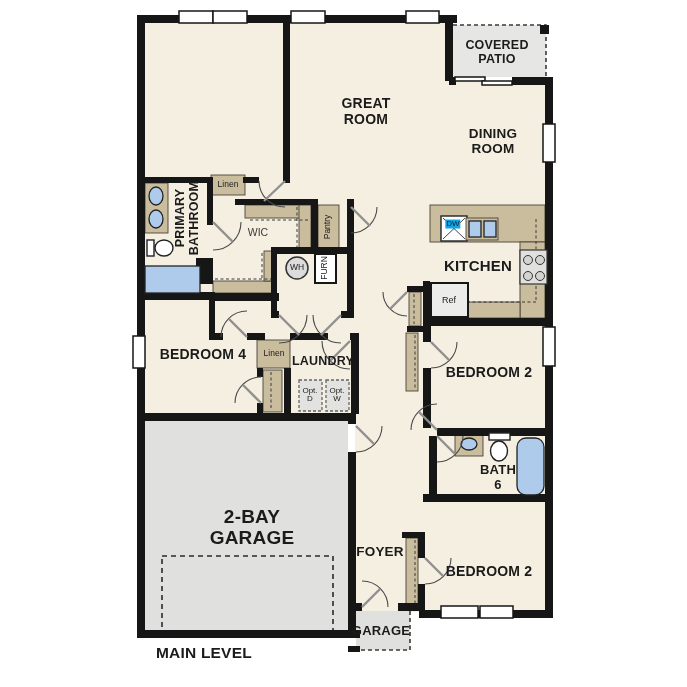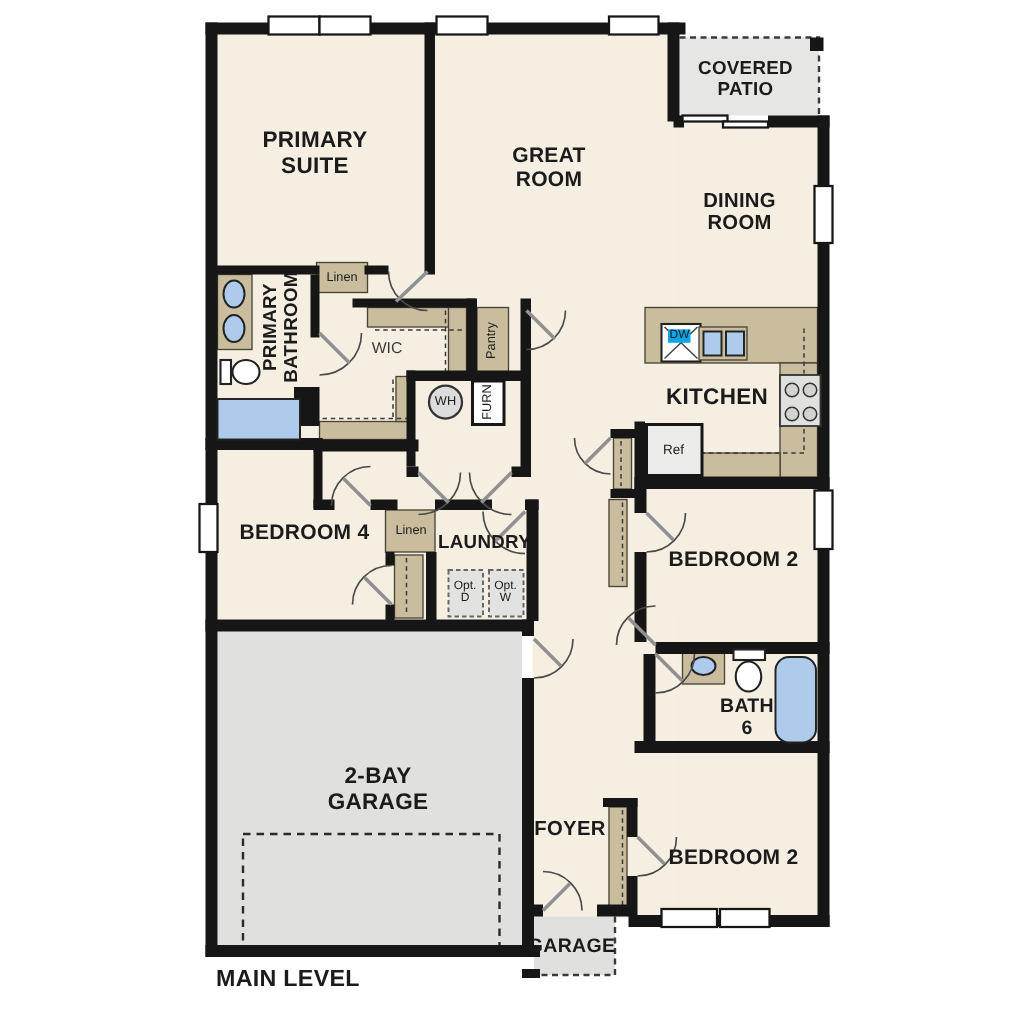--- a/index.html
+++ b/index.html
@@ -192,43 +192,41 @@
     <path class="leaf" d="M437,436 L455,454"></path>
     <path class="arc" d="M431,368 A26,26 0 0 0 457,342"></path>
     <path class="leaf" d="M431,342 L449,360"></path>
     <path class="arc" d="M425,584 A26,26 0 0 0 451,558"></path>
     <path class="leaf" d="M425,558 L443,576"></path>
     <path class="arc" d="M362,581 A26,26 0 0 1 388,607"></path>
     <path class="leaf" d="M362,607 L380,589"></path>
   </g>
 </svg>
 
-  <div class="lbl" style="left:210px;top:103px;font-size:15px">PRIMARY
-SUITE</div>
   <div class="lbl" style="left:366px;top:112px;font-size:14px">GREAT
 ROOM</div>
   <div class="lbl" style="left:493px;top:141px;font-size:13.5px">DINING
 ROOM</div>
   <div class="lbl" style="left:497px;top:52px;font-size:12.5px">COVERED
 PATIO</div>
   <div class="lbl" style="left:478px;top:266px;font-size:15px">KITCHEN</div>
   <div class="lbl rot" style="left:187px;top:218px;font-size:12.5px">PRIMARY
 BATHROOM</div>
   <div class="lbl sm" style="left:258px;top:233px;font-size:10.5px;color:#3a3a3a">WIC</div>
   <div class="lbl" style="left:203px;top:355px;font-size:14px">BEDROOM 4</div>
   <div class="lbl" style="left:323px;top:361px;font-size:12.5px">LAUNDRY</div>
   <div class="lbl" style="left:489px;top:373px;font-size:14px">BEDROOM 2</div>
   <div class="lbl" style="left:498px;top:478px;font-size:13px">BATH
 6</div>
   <div class="lbl" style="left:489px;top:572px;font-size:14px">BEDROOM 2</div>
-  <div class="lbl" style="left:252px;top:527px;font-size:15px">2-BAY
+  <div class="lbl" style="left:252px;top:527px;font-size:19px">2-BAY
 GARAGE</div>
   <div class="lbl" style="left:380px;top:552px;font-size:13.5px">FOYER</div>
   <div class="lbl" style="left:381px;top:631px;font-size:13px">GARAGE</div>
-  <div class="lbl left" style="left:144px;top:653px;font-size:15.5px">MAIN LEVEL</div>
+  <div class="lbl left" style="left:156px;top:653px;font-size:15.5px">MAIN LEVEL</div>
 
   <div class="lbl sm" style="left:228px;top:185px;font-size:8.5px">Linen</div>
   <div class="lbl sm" style="left:274px;top:354px;font-size:8.5px">Linen</div>
   <div class="lbl sm rot" style="left:328px;top:227px;font-size:8.5px">Pantry</div>
   <div class="lbl sm" style="left:297px;top:268px;font-size:8.5px">WH</div>
   <div class="lbl sm rot" style="left:325px;top:268px;font-size:8.5px">FURN</div>
   <div class="lbl sm" style="left:310px;top:395px;font-size:8px;line-height:1.05">Opt.
 D</div>
   <div class="lbl sm" style="left:337px;top:395px;font-size:8px;line-height:1.05">Opt.
 W</div>

